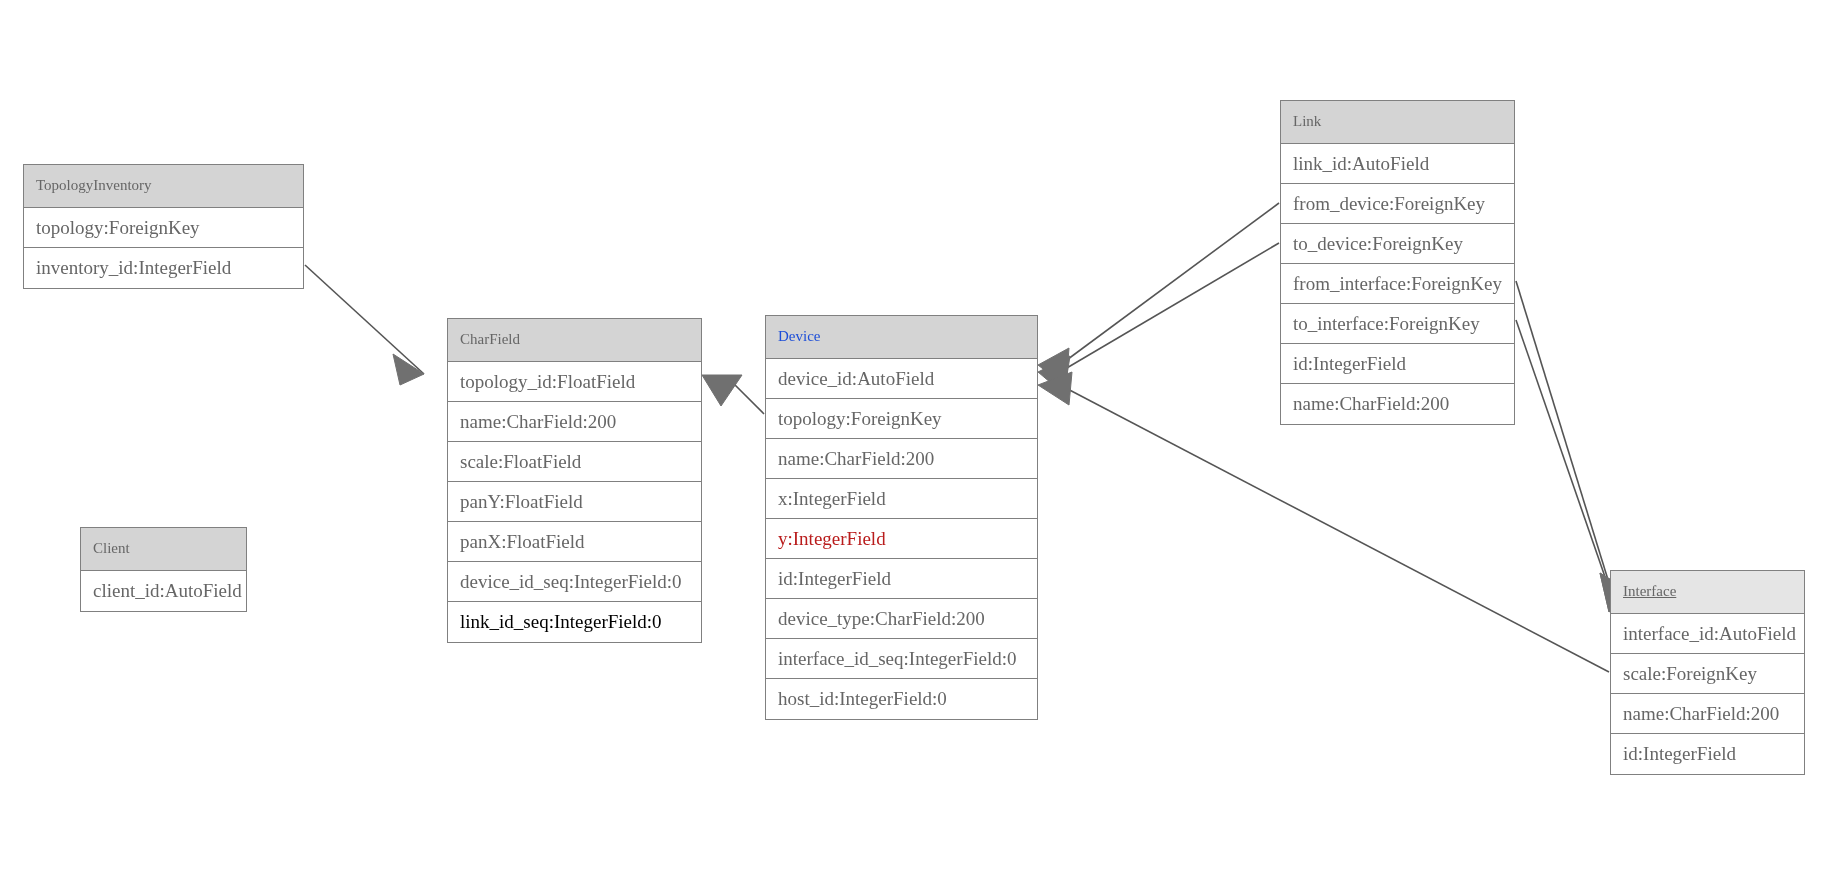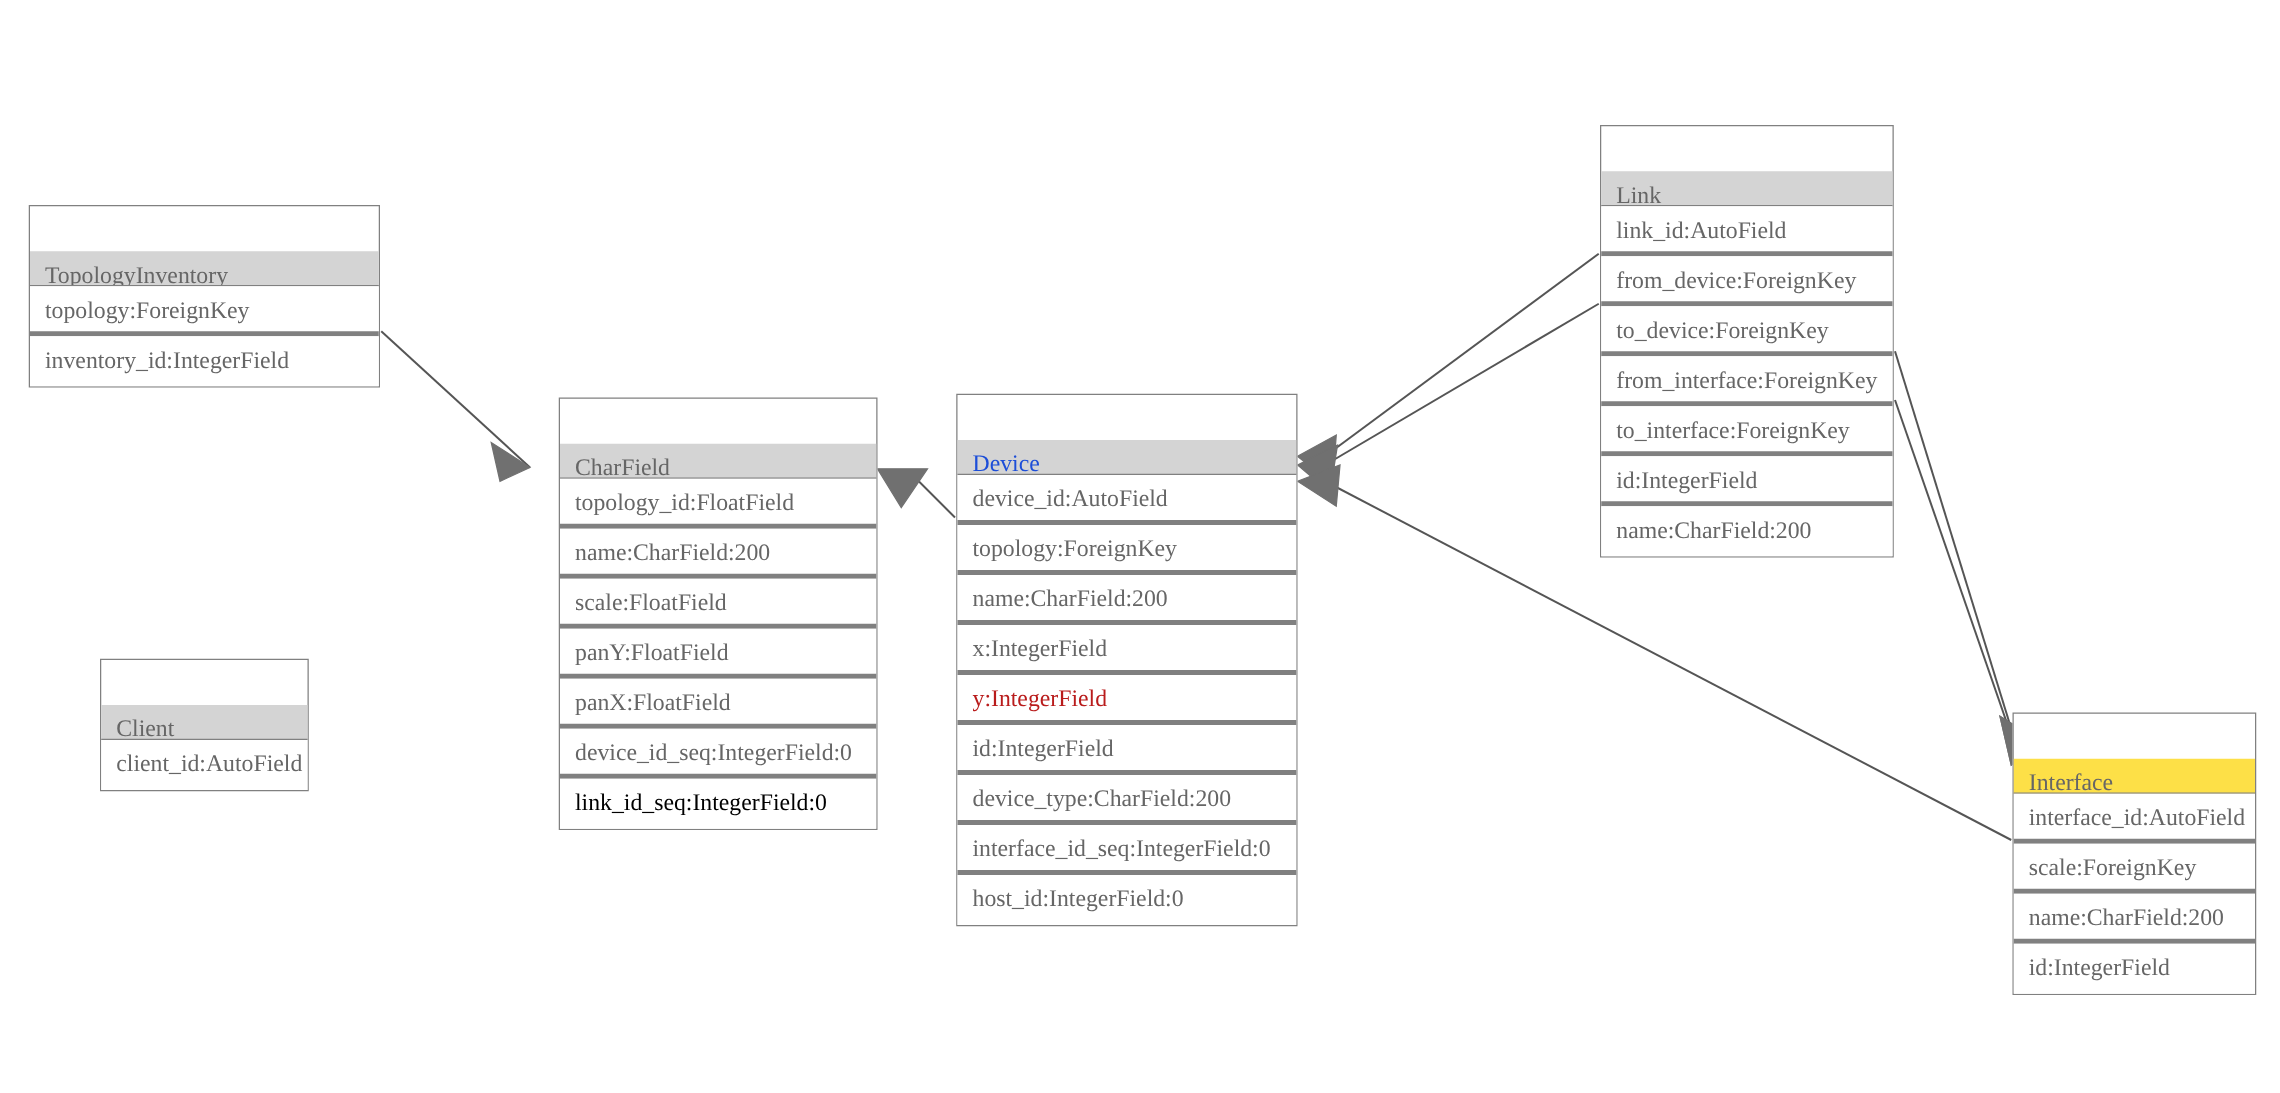--- a/index.html
+++ b/index.html
@@ -27,35 +27,34 @@
     position: absolute;
     box-sizing: border-box;
     border: 1px solid #808080;
     background: #ffffff;
     z-index: 5;
   }
   .entity-header {
     box-sizing: border-box;
     background: #d4d4d4;
     border-bottom: 1px solid #808080;
-    height: 28px;
+    height: 43px;
     line-height: 40px;
     padding: 0 0 0 12px;
     color: #666666;
-    font-size: 19px;
+    font-size: 15px;
     white-space: nowrap;
     overflow: hidden;
-    margin-top: 36px;
   }
   .entity-row {
     box-sizing: border-box;
     height: 40px;
     line-height: 40px;
     padding: 0 0 0 12px;
-    border-bottom: 4px solid #a21caf;
+    border-bottom: 1px solid #a21caf;
     color: #666666;
     font-size: 19px;
     white-space: nowrap;
     overflow: hidden;
     background: #ffffff;
   }
   .entity-row.last {
     border-bottom: none;
   }
 </style>
@@ -119,21 +118,21 @@
         <div class="entity-header" style="background: rgb(212, 212, 212); border-bottom-color: rgb(128, 128, 128); color: rgb(102, 102, 102);">Link</div>
         <div class="entity-row" style="border-bottom-color: rgb(128, 128, 128); color: rgb(102, 102, 102);">link_id:AutoField</div>
         <div class="entity-row" style="border-bottom-color: rgb(128, 128, 128); color: rgb(102, 102, 102);">from_device:ForeignKey</div>
         <div class="entity-row" style="border-bottom-color: rgb(128, 128, 128); color: rgb(102, 102, 102);">to_device:ForeignKey</div>
         <div class="entity-row" style="border-bottom-color: rgb(128, 128, 128); color: rgb(102, 102, 102);">from_interface:ForeignKey</div>
         <div class="entity-row" style="border-bottom-color: rgb(128, 128, 128); color: rgb(102, 102, 102);">to_interface:ForeignKey</div>
         <div class="entity-row" style="border-bottom-color: rgb(128, 128, 128); color: rgb(102, 102, 102);">id:IntegerField</div>
         <div class="entity-row last" style="border-bottom-color: rgb(128, 128, 128); color: rgb(102, 102, 102);">name:CharField:200</div>
       </div>
       <div class="entity" style="left: 1610px; top: 570px; width: 195px; border-color: rgb(128, 128, 128);">
-        <div class="entity-header" style="background: #fde047; border-bottom-color: rgb(128, 128, 128); color: rgb(102, 102, 102);">Interface</div>
+        <div class="entity-header" style="background: #e5e5e5; border-bottom-color: rgb(128, 128, 128); color: rgb(102, 102, 102); text-decoration: underline;">Interface</div>
         <div class="entity-row" style="border-bottom-color: rgb(128, 128, 128); color: rgb(102, 102, 102);">interface_id:AutoField</div>
         <div class="entity-row" style="border-bottom-color: rgb(128, 128, 128); color: rgb(102, 102, 102);">scale:ForeignKey</div>
         <div class="entity-row" style="border-bottom-color: rgb(128, 128, 128); color: rgb(102, 102, 102);">name:CharField:200</div>
         <div class="entity-row last" style="border-bottom-color: rgb(128, 128, 128); color: rgb(102, 102, 102);">id:IntegerField</div>
       </div>
     </div>
 
 </div>
 
 </body></html>

